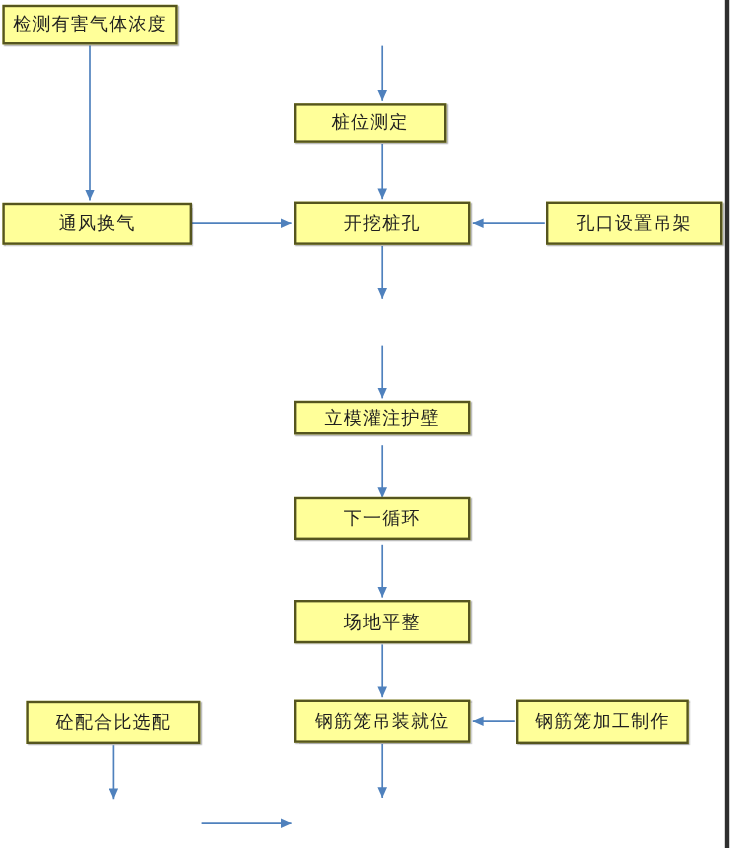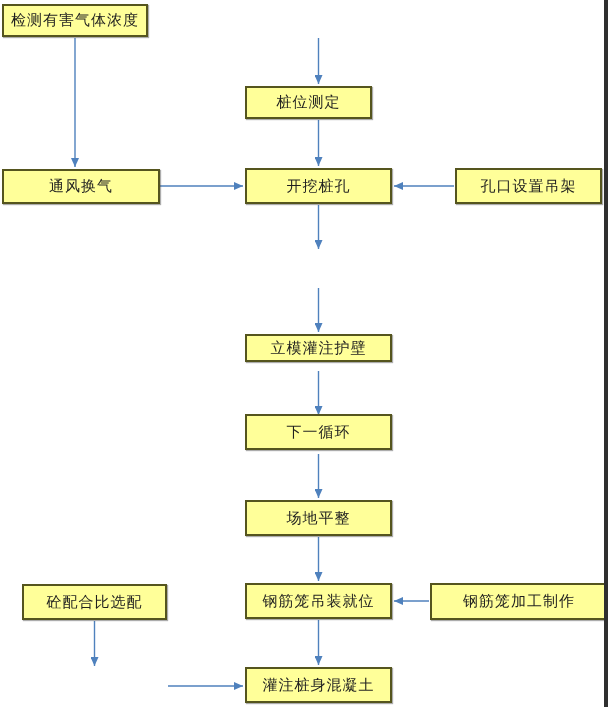--- a/index.html
+++ b/index.html
@@ -74,17 +74,16 @@
   <div class="node" style="left:2px;   top:4px;   width:146px; height:33px">检测有害气体浓度</div>
   <div class="node" style="left:245px; top:86px;  width:127px; height:33px">桩位测定</div>
   <div class="node" style="left:2px;   top:169px; width:158px; height:35px">通风换气</div>
   <div class="node" style="left:455px; top:168px; width:147px; height:36px">孔口设置吊架</div>
   <div class="node" style="left:245px; top:168px; width:147px; height:36px">开挖桩孔</div>
   <div class="node" style="left:245px; top:334px; width:147px; height:28px">立模灌注护壁</div>
   <div class="node" style="left:245px; top:414px; width:147px; height:36px">下一循环</div>
   <div class="node" style="left:245px; top:500px; width:147px; height:36px">场地平整</div>
   <div class="node" style="left:245px; top:583px; width:147px; height:36px">钢筋笼吊装就位</div>
   <div class="node" style="left:22px;  top:584px; width:145px; height:36px">砼配合比选配</div>
-  <div class="node" style="left:430px; top:583px; width:178px; height:37px">钢筋笼加工制作</div>
-  <div class="node" style="left:245px; top:667px; width:147px; height:36px">灌注桩身混凝土</div>
+  <div class="node" style="left:430px; top:583px; width:144px; height:37px">钢筋笼加工制作</div>
 
   <div class="right-strip"></div>
 </div>
 
 </body></html>

